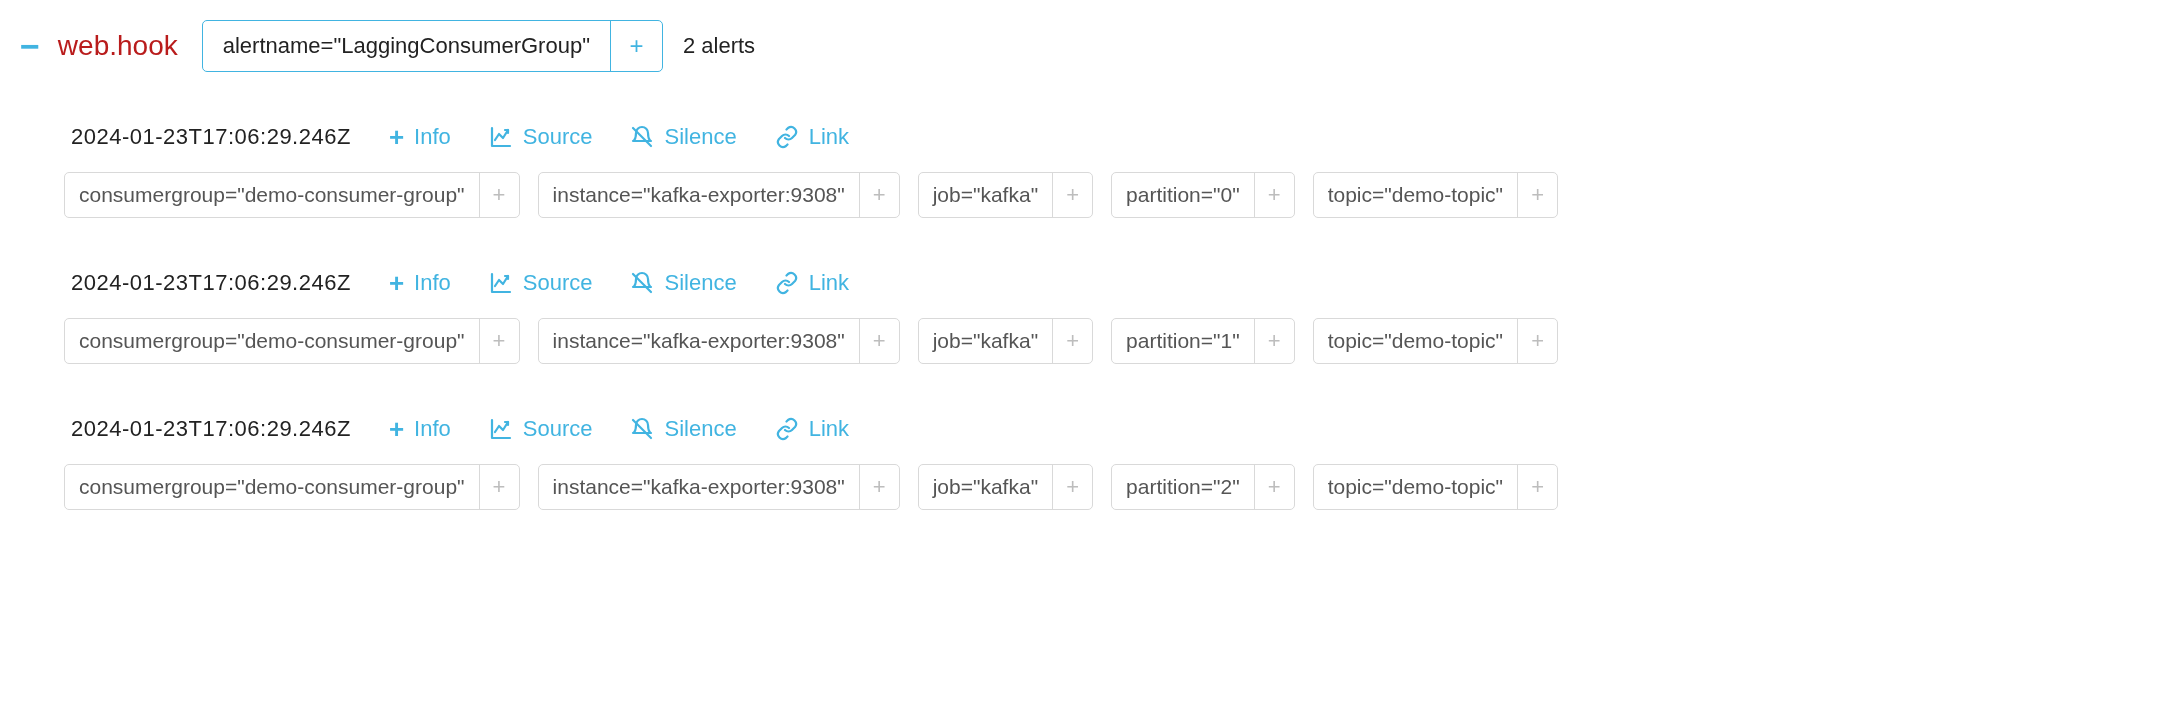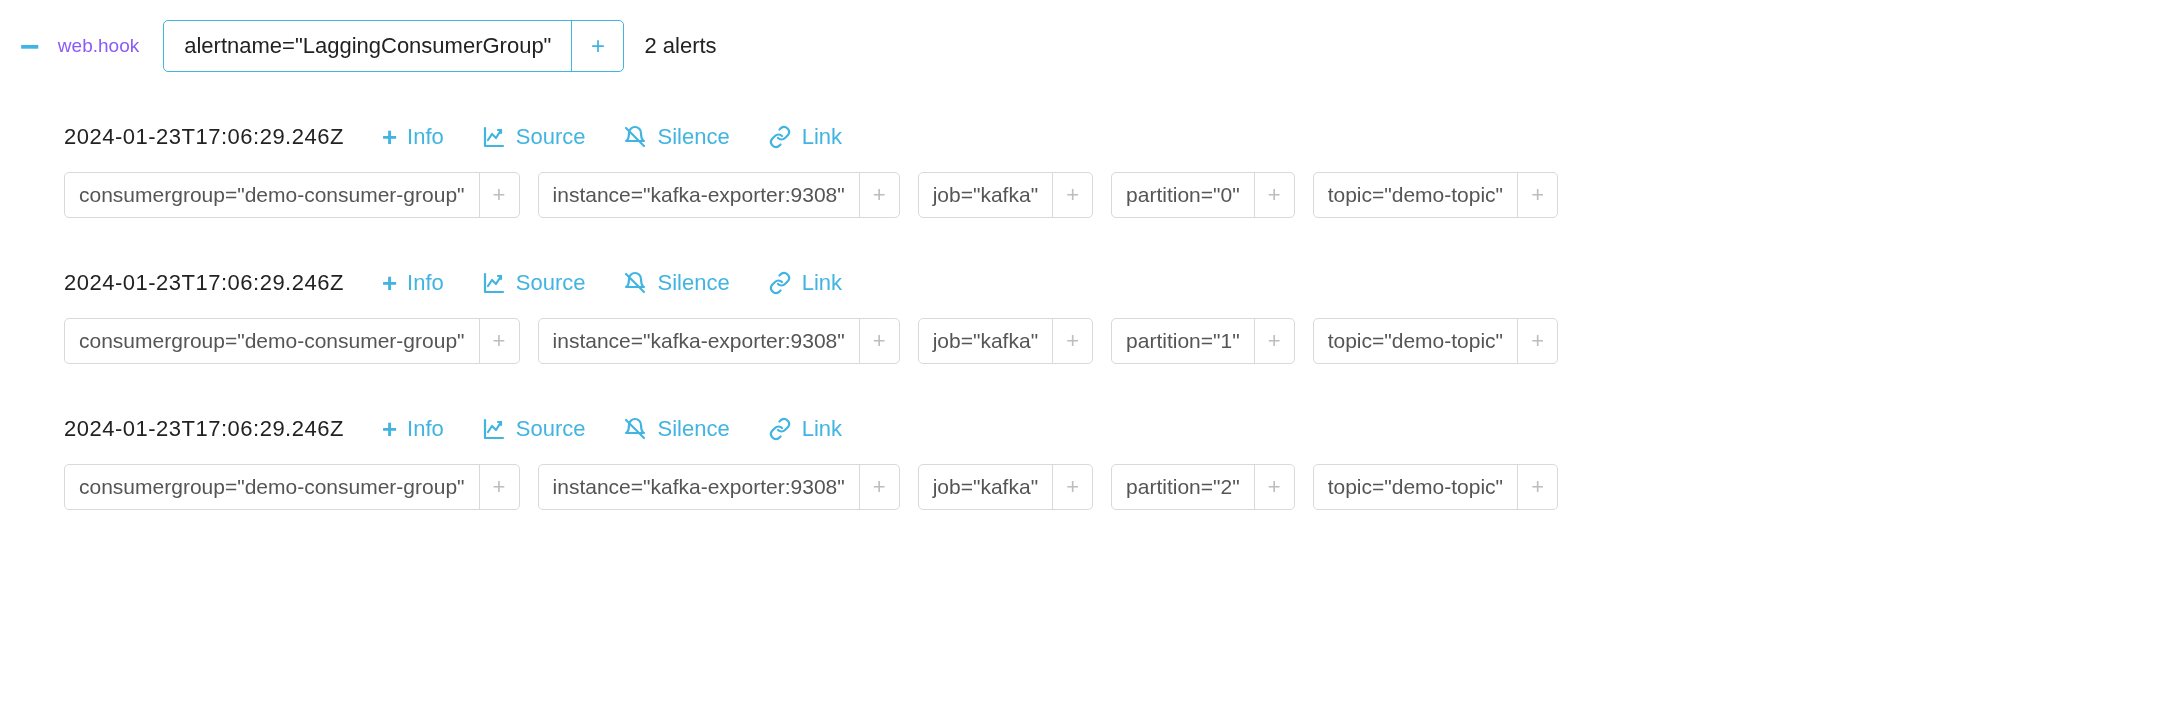--- a/index.html
+++ b/index.html
@@ -22,22 +22,22 @@
   .collapse-btn {
     color: #41b4e1;
     font-size: 34px;
     font-weight: 700;
     line-height: 0.5;
     padding: 0 2px;
     cursor: pointer;
     user-select: none;
   }
   .receiver {
-    color: #8b5cf6;
-    font-size: 19px;
+    color: #b91c1c;
+    font-size: 28px;
     font-weight: 400;
   }
   .filter-chip {
     display: inline-flex;
     align-items: stretch;
     border: 1px solid #41b4e1;
     border-radius: 5px;
     height: 52px;
     margin-left: 8px;
   }
@@ -65,20 +65,21 @@
   }
 
   .alert-block {
     margin-top: 52px;
     padding-left: 46px;
   }
   .alert-line {
     display: flex;
     align-items: center;
     gap: 38px;
+    margin-left: 7px;
   }
   .timestamp {
     font-size: 22px;
     color: #222;
     letter-spacing: 0.5px;
   }
   .act {
     display: inline-flex;
     align-items: center;
     gap: 10px;

